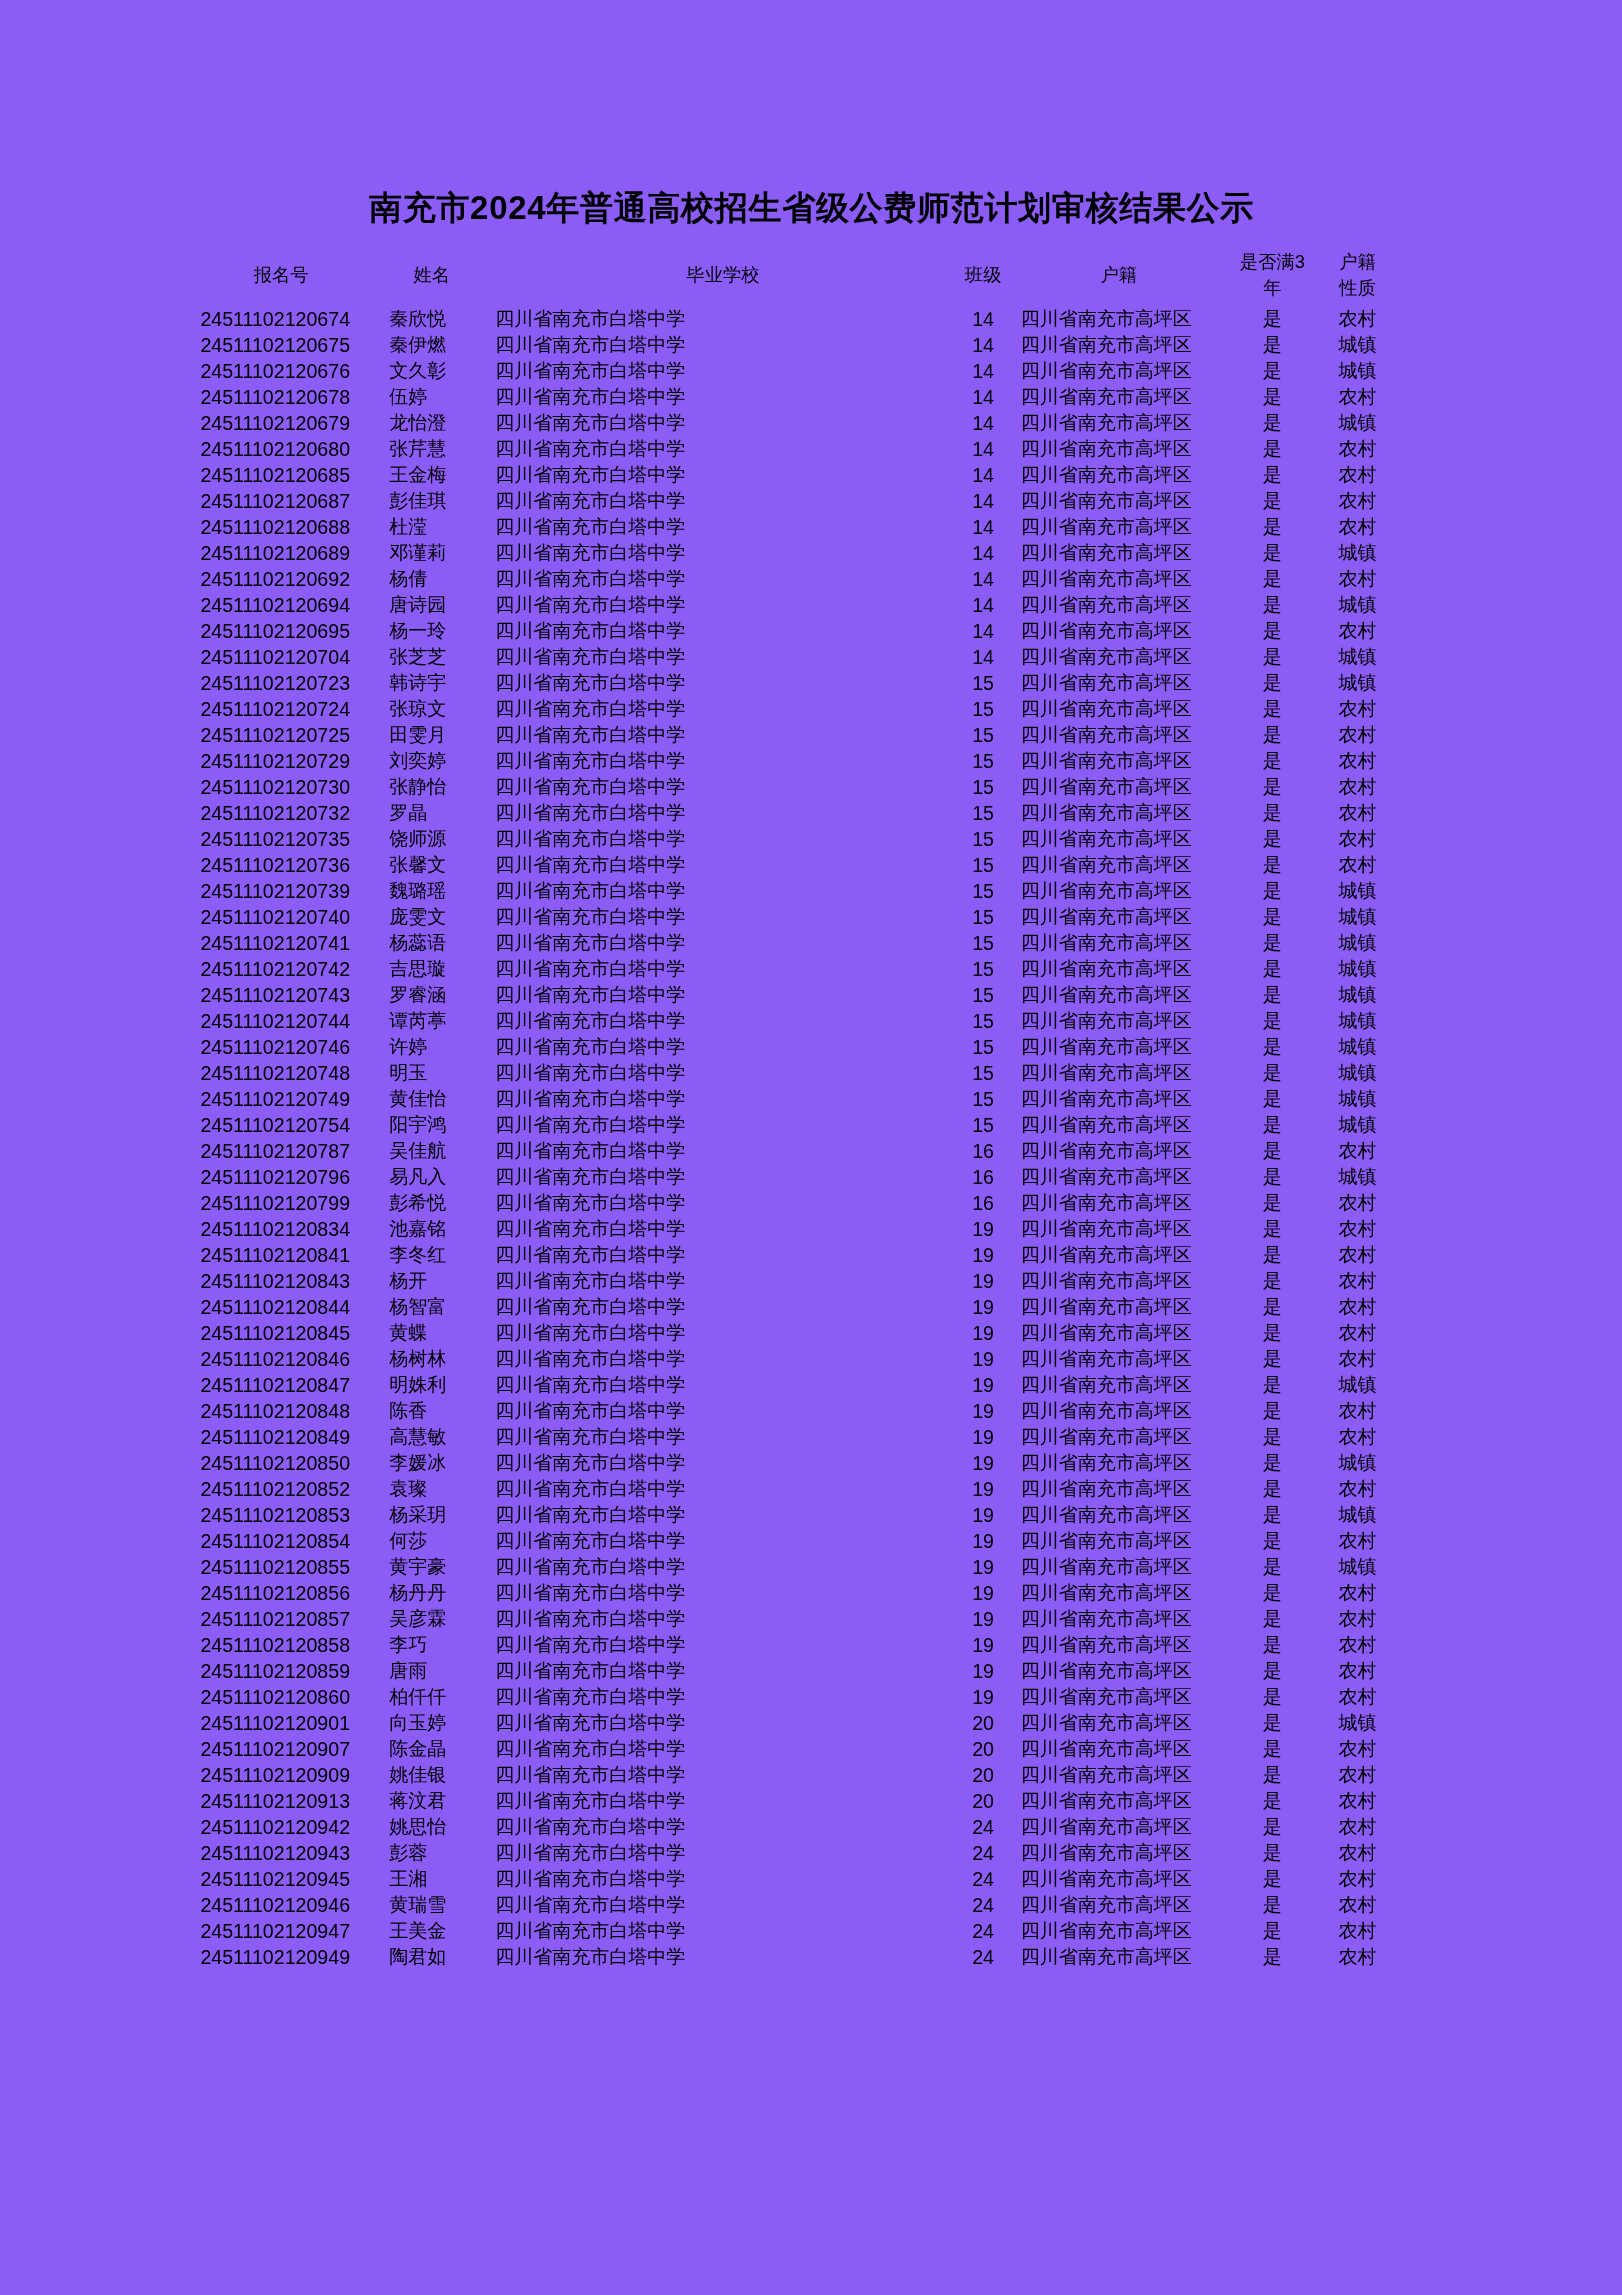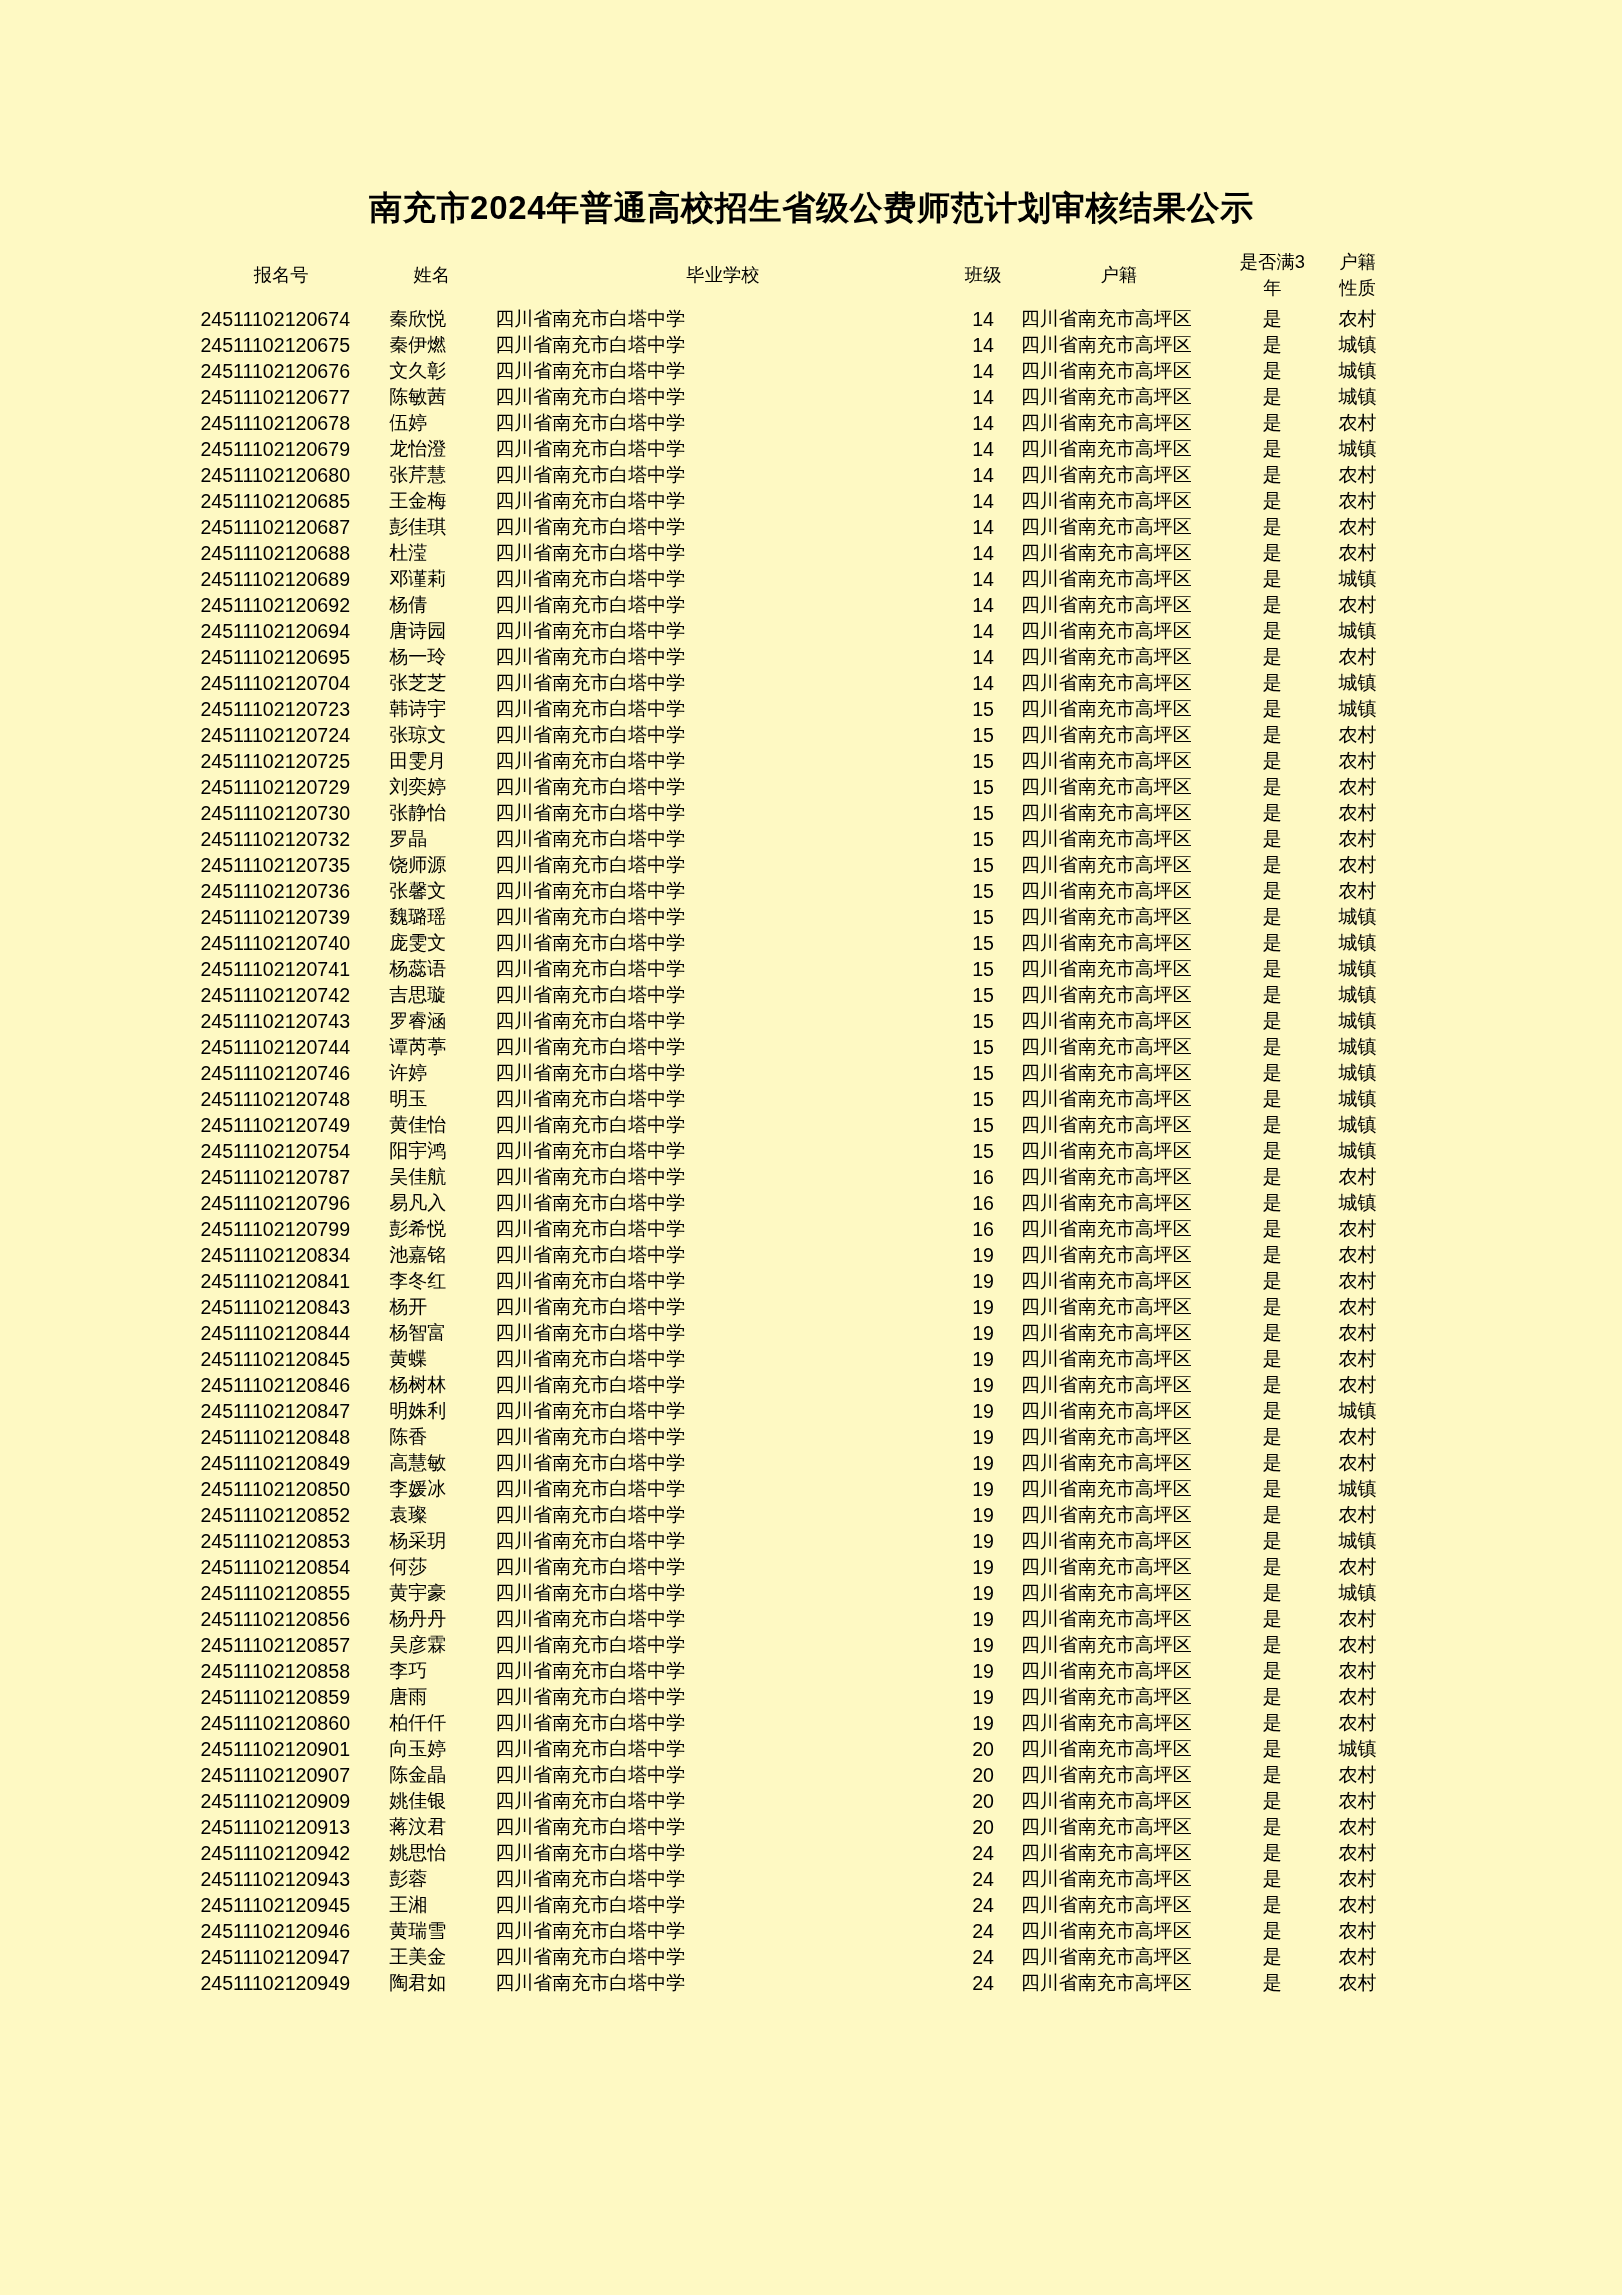--- a/index.html
+++ b/index.html
@@ -6,21 +6,21 @@
     margin: 0;
     padding: 0;
     background: #ffffff;
     color: #000000;
     font-family: "Liberation Sans", "DejaVu Sans", sans-serif;
   }
   .page {
     position: relative;
     width: 1623px;
     height: 2295px;
-    background: #fef9c3;
+    background: #8b5cf6;
     overflow: hidden;
   }
   .doc-title {
     margin: 0;
     padding-top: 190px;
     text-align: center;
     font-size: 33px;
     font-weight: bold;
     line-height: 36px;
     letter-spacing: 0.7px;
@@ -120,29 +120,20 @@
     <tr>
       <td class="c-reg">24511102120676</td>
       <td class="c-name">文久彰</td>
       <td class="c-school">四川省南充市白塔中学</td>
       <td class="c-class">14</td>
       <td class="c-huji">四川省南充市高坪区</td>
       <td class="c-man3">是</td>
       <td class="c-nature">城镇</td>
     </tr>
 
-    <tr>
-      <td class="c-reg">24511102120677</td>
-      <td class="c-name">陈敏茜</td>
-      <td class="c-school">四川省南充市白塔中学</td>
-      <td class="c-class">14</td>
-      <td class="c-huji">四川省南充市高坪区</td>
-      <td class="c-man3">是</td>
-      <td class="c-nature">城镇</td>
-    </tr>
 
     <tr>
       <td class="c-reg">24511102120678</td>
       <td class="c-name">伍婷</td>
       <td class="c-school">四川省南充市白塔中学</td>
       <td class="c-class">14</td>
       <td class="c-huji">四川省南充市高坪区</td>
       <td class="c-man3">是</td>
       <td class="c-nature">农村</td>
     </tr>

